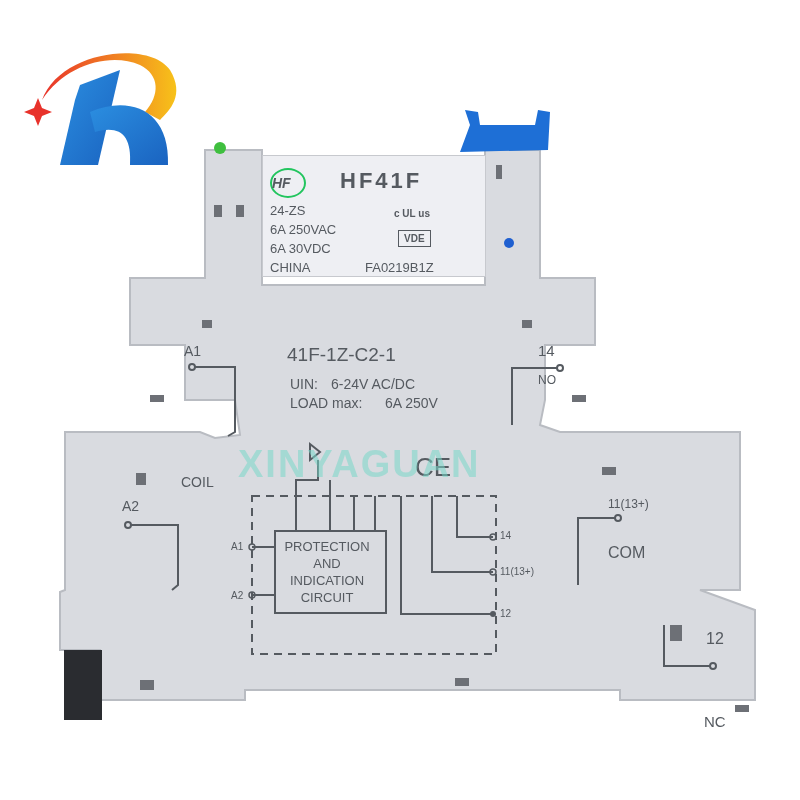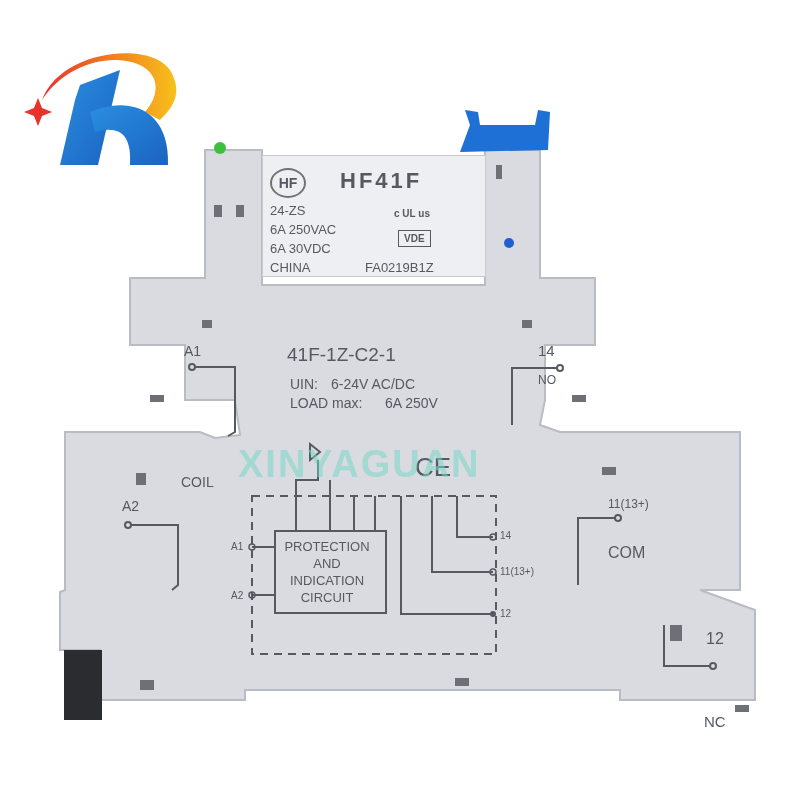--- a/index.html
+++ b/index.html
@@ -94,21 +94,21 @@
       <circle cx="252" cy="547" r="3"></circle>
         <circle cx="252" cy="595" r="3"></circle>
       <circle cx="493" cy="537" r="3"></circle>
         <circle cx="493" cy="572" r="3"></circle>
     </g>
     <circle cx="493" cy="614" r="3" fill="#555a60"></circle>
   </svg>
 </div>
 
 <div class="label-box"></div>
-<div class="abs txt" style="left:270px;top:168px;width:32px;height:26px;border:2px solid #737373;border-radius:50%;text-align:center;font-size:14px;font-weight:bold;line-height:26px;">HF</div>
+<div class="abs txt" style="left:270px;top:168px;width:32px;height:26px;border:2px solid #22c55e;border-radius:50%;font-size:14px;font-weight:bold;line-height:26px;font-style:italic;">HF</div>
 <div class="abs txt" style="left:340px;top:168px;font-size:22px;font-weight:bold;letter-spacing:3px;">HF41F</div>
 <div class="abs txt" style="left:270px;top:203px;font-size:13px;">24-ZS</div>
 <div class="abs txt" style="left:270px;top:222px;font-size:13px;">6A  250VAC</div>
 <div class="abs txt" style="left:270px;top:241px;font-size:13px;">6A  30VDC</div>
 <div class="abs txt" style="left:270px;top:260px;font-size:13px;">CHINA</div>
 <div class="abs txt" style="left:365px;top:260px;font-size:13px;">FA0219B1Z</div>
 <div class="abs txt" style="left:394px;top:208px;font-size:10px;font-weight:bold;">c UL us</div>
 <div class="abs txt" style="left:398px;top:230px;font-size:10px;font-weight:bold;border:1.5px solid #555a60;padding:2px 5px;">VDE</div>
 
 <div class="abs txt" style="left:287px;top:344px;font-size:19px;">41F-1Z-C2-1</div>

